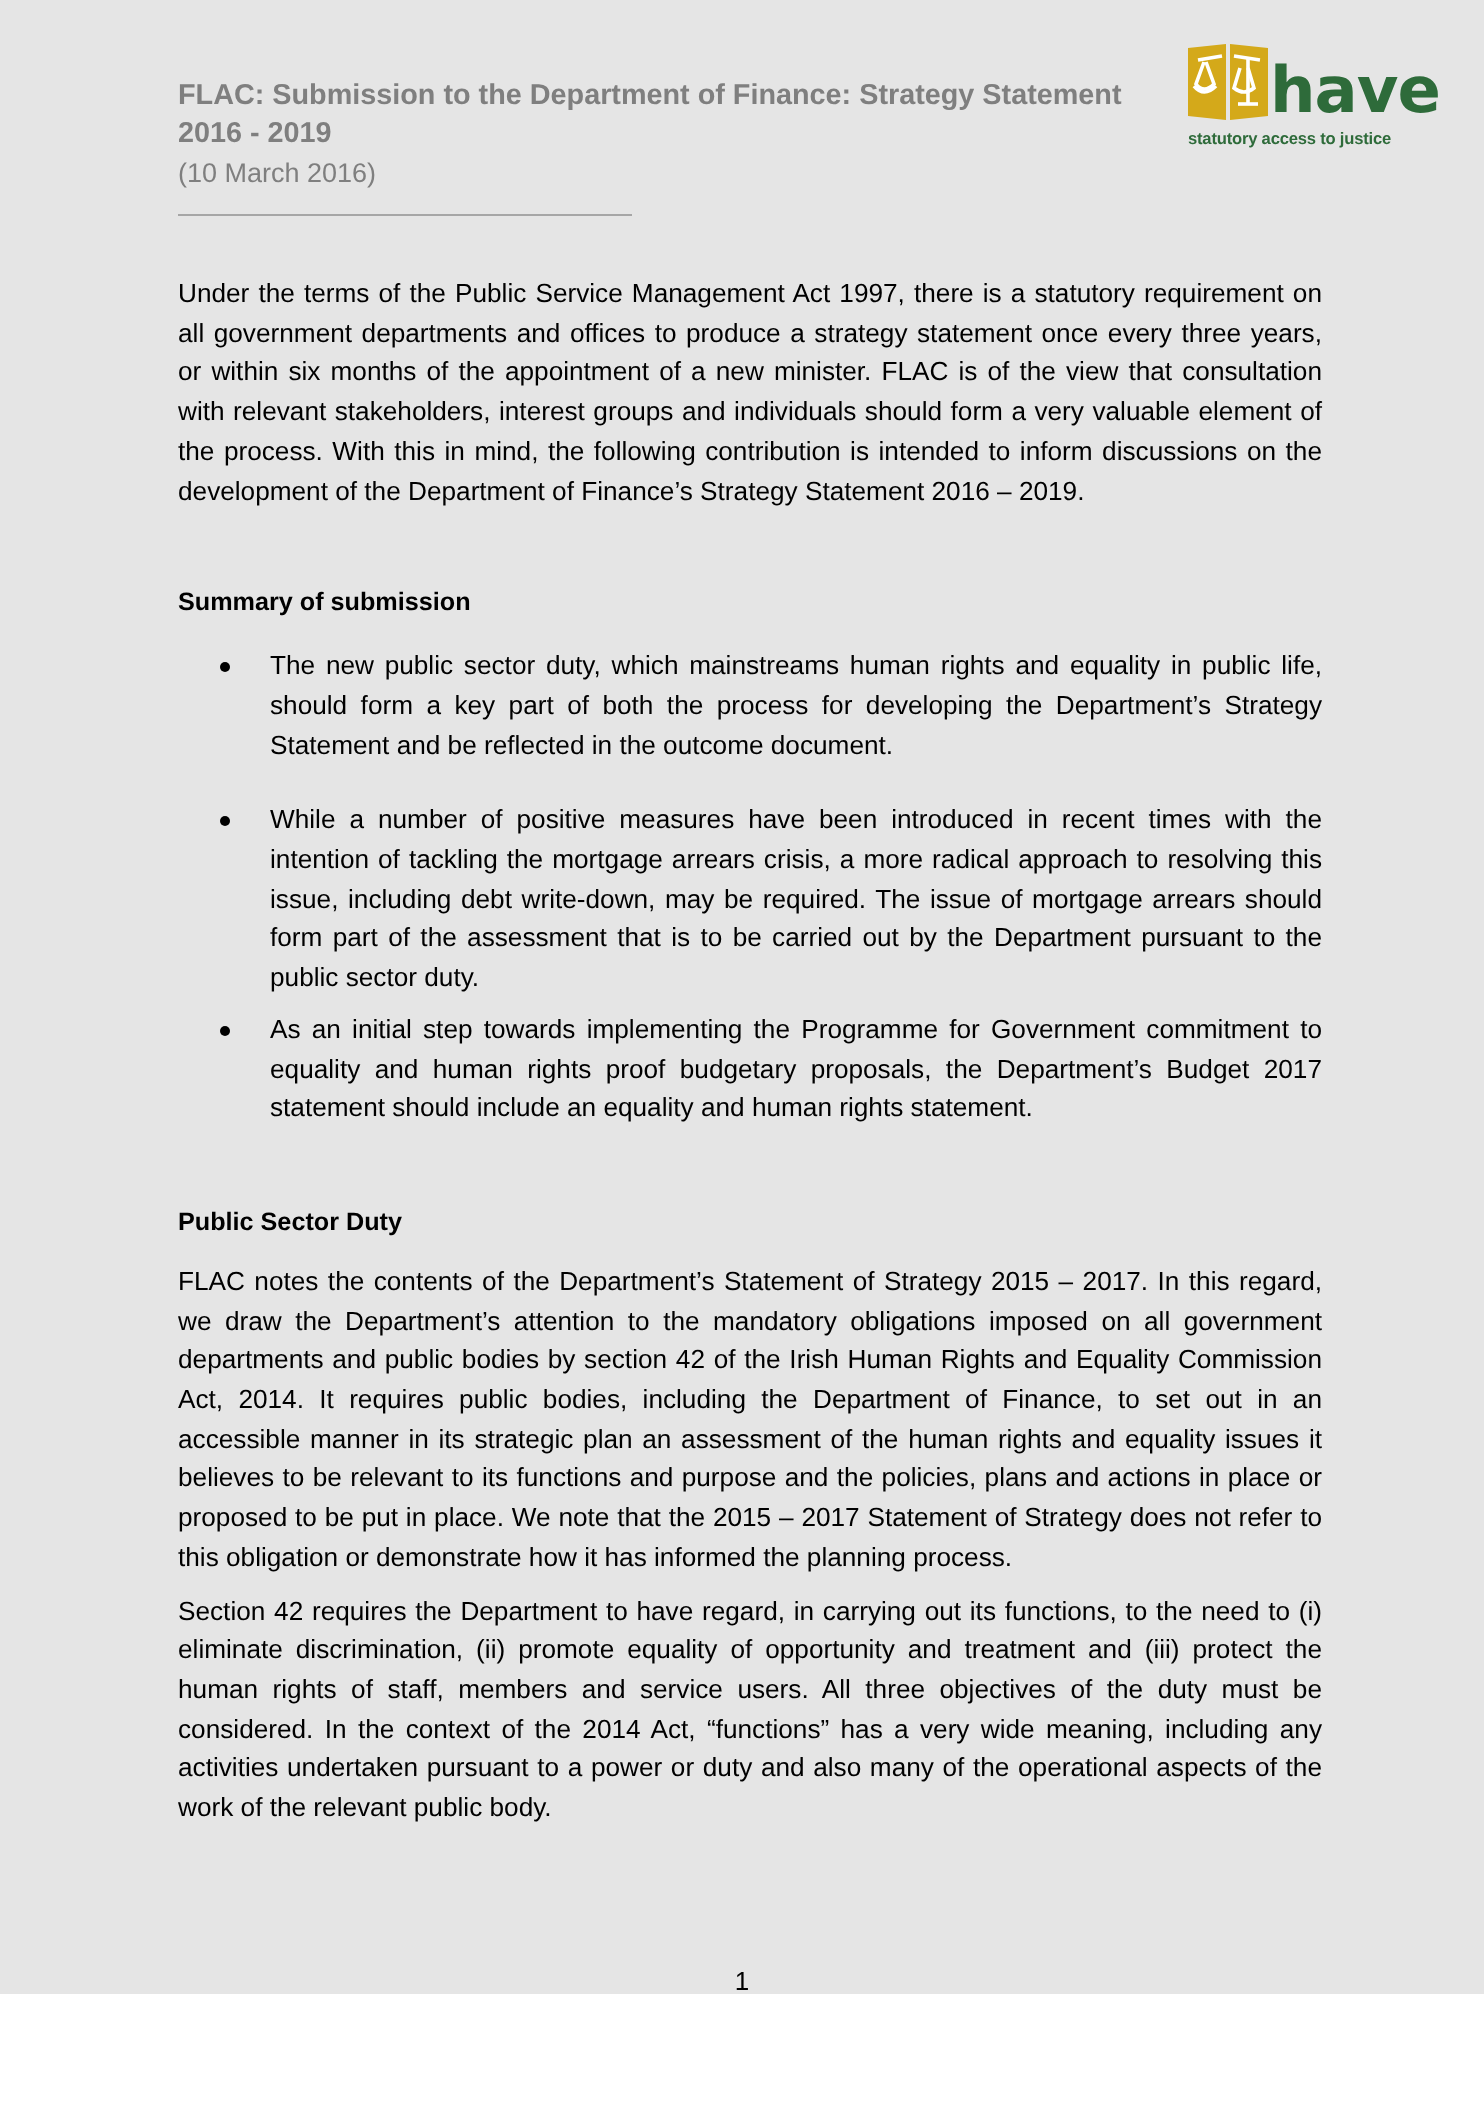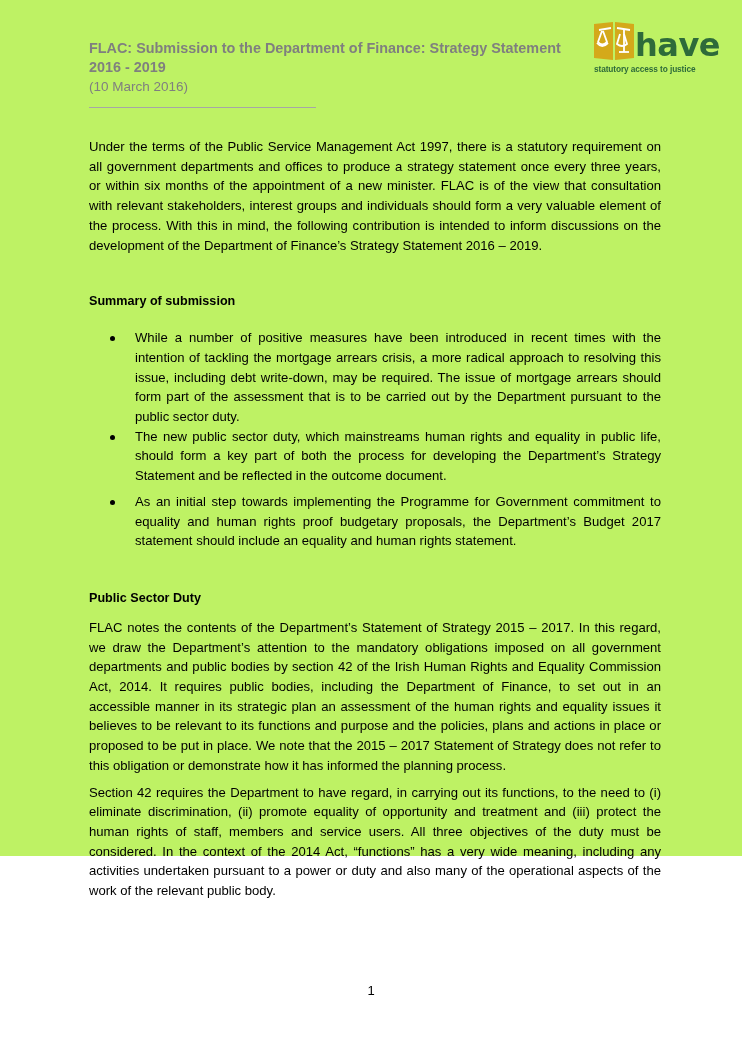--- a/index.html
+++ b/index.html
@@ -1,18 +1,18 @@
 <!DOCTYPE html>
 <html><head>
 <meta charset="utf-8">
 <style>
   html, body { margin: 0; padding: 0; background: #ffffff; }
   body { width: 742px; height: 1057px; position: relative; overflow: hidden;
          font-family: "Liberation Sans", "DejaVu Sans", sans-serif; color: #000; }
-  .page { position: absolute; left: 0; top: 0; width: 742px; height: 856px; background: #bef264; }
+  .page { position: absolute; left: 0; top: 0; width: 742px; height: 997px; background: #e5e5e5; }
 
   .hdr-title { position: absolute; left: 89px; top: 39px; width: 500px;
                font-size: 14.4px; font-weight: bold; color: #7f7f7f; line-height: 19px; }
   .hdr-date { position: absolute; left: 89px; top: 78px; font-size: 13.5px; color: #7f7f7f; line-height: 17px; }
   .hdr-rule { position: absolute; left: 89px; top: 107px; width: 227px; height: 0; border-top: 1px solid #a6a6a6; }
 
   .logo { position: absolute; left: 594px; top: 22px; width: 120px; height: 56px; }
   .logo-mark { position: absolute; left: 0; top: 0; width: 40px; height: 38px; }
   .logo-word { position: absolute; left: 41px; top: 8px; font-size: 32px; font-weight: bold; color: #2e6b3a;
                letter-spacing: -0.5px; line-height: 30px; font-family: "DejaVu Sans", sans-serif; }
@@ -53,27 +53,27 @@
     </svg>
     <div class="logo-word">have</div>
     <div class="logo-tag">statutory access to justice</div>
   </div>
 
   <div class="content">
     <p class="p" style="margin-top:11px">Under the terms of the Public Service Management Act 1997, there is a statutory requirement on all government departments and offices to produce a strategy statement once every three years, or within six months of the appointment of a new minister. FLAC is of the view that consultation with relevant stakeholders, interest groups and individuals should form a very valuable element of the process. With this in mind, the following contribution is intended to inform discussions on the development of the Department of Finance’s Strategy Statement 2016 – 2019.</p>
 
     <h3 class="h" style="margin-top:37px">Summary of submission</h3>
     <ul class="bullets" style="margin-top:13px">
+      <li>
+        <span class="dot"></span>
+        <span>The new public sector duty, which mainstreams human rights and equality in public life, should form a key part of both the process for developing the Department’s Strategy Statement and be reflected in the outcome document.</span>
+      </li>
       <li style="margin-top:18px">
         <span class="dot"></span>
         <span>While a number of positive measures have been introduced in recent times with the intention of tackling the mortgage arrears crisis, a more radical approach to resolving this issue, including debt write-down, may be required. The issue of mortgage arrears should form part of the assessment that is to be carried out by the Department pursuant to the public sector duty.</span>
-      </li>
-      <li>
-        <span class="dot"></span>
-        <span>The new public sector duty, which mainstreams human rights and equality in public life, should form a key part of both the process for developing the Department’s Strategy Statement and be reflected in the outcome document.</span>
       </li>
       <li style="margin-top:6px">
         <span class="dot"></span>
         <span>As an initial step towards implementing the Programme for Government commitment to equality and human rights proof budgetary proposals, the Department’s Budget 2017 statement should include an equality and human rights statement.</span>
       </li>
     </ul>
 
     <h3 class="h" style="margin-top:38px">Public Sector Duty</h3>
     <p class="p" style="margin-top:11px">FLAC notes the contents of the Department’s Statement of Strategy 2015 – 2017. In this regard, we draw the Department’s attention to the mandatory obligations imposed on all government departments and public bodies by section 42 of the Irish Human Rights and Equality Commission Act, 2014. It requires public bodies, including the Department of Finance, to set out in an accessible manner in its strategic plan an assessment of the human rights and equality issues it believes to be relevant to its functions and purpose and the policies, plans and actions in place or proposed to be put in place. We note that the 2015 – 2017 Statement of Strategy does not refer to this obligation or demonstrate how it has informed the planning process.</p>
     <p class="p" style="margin-top:7px">Section 42 requires the Department to have regard, in carrying out its functions, to the need to (i) eliminate discrimination, (ii) promote equality of opportunity and treatment and (iii) protect the human rights of staff, members and service users. All three objectives of the duty must be considered. In the context of the 2014 Act, “functions” has a very wide meaning, including any activities undertaken pursuant to a power or duty and also many of the operational aspects of the work of the relevant public body.</p>

